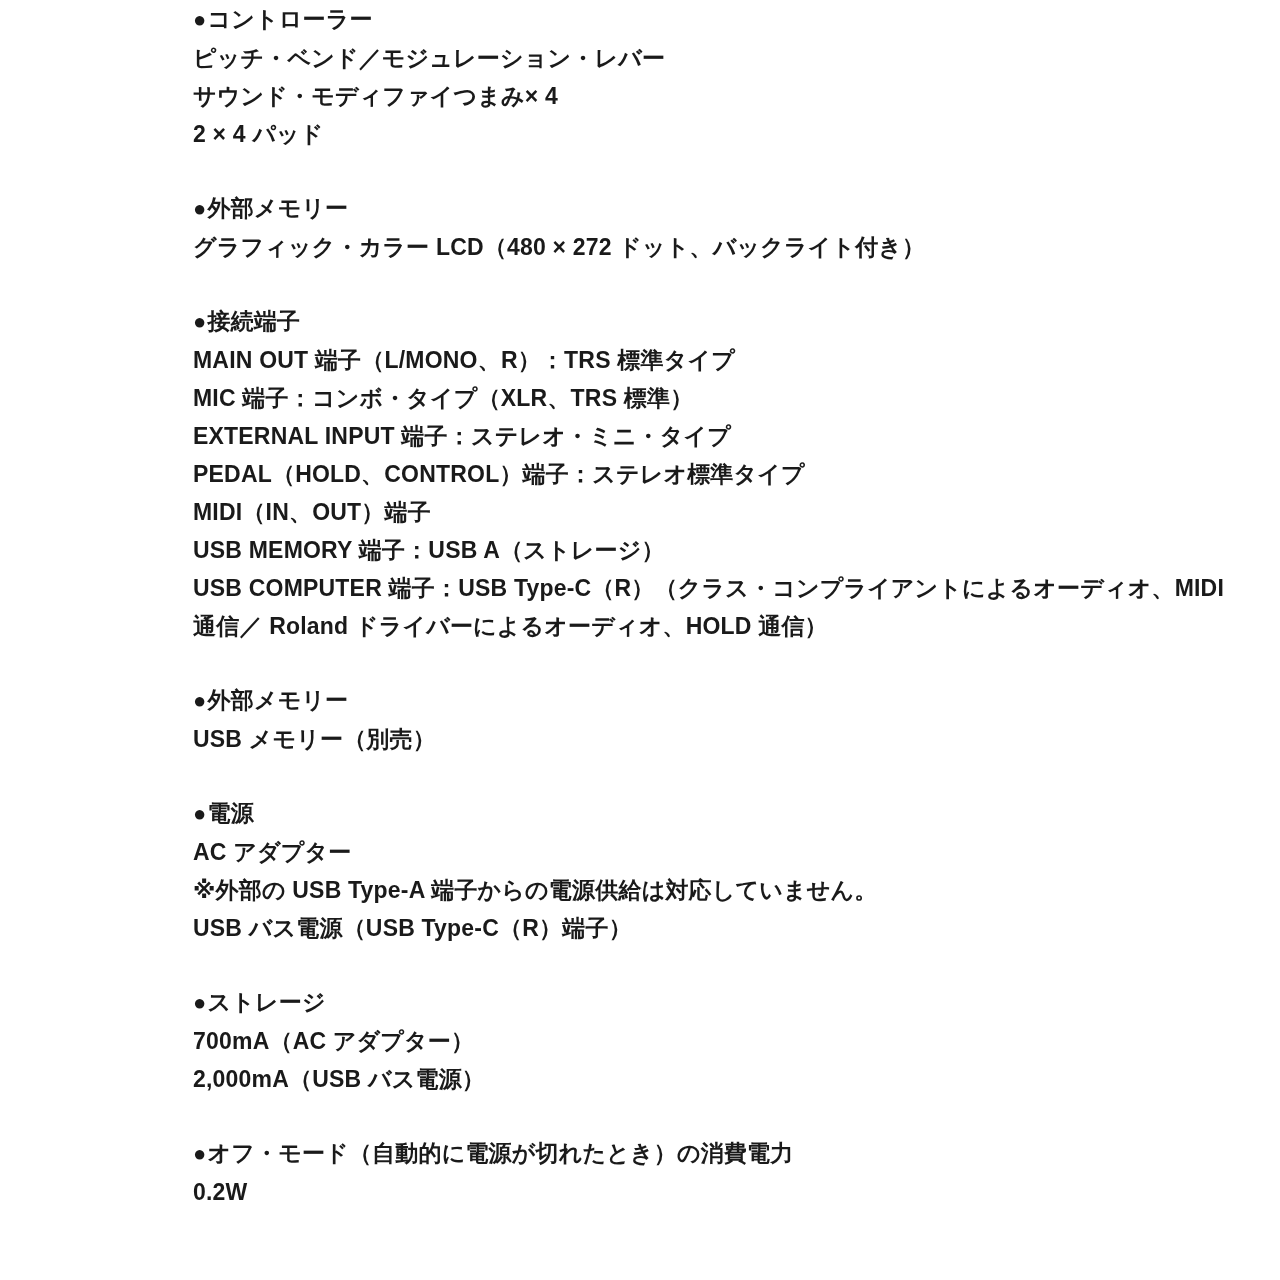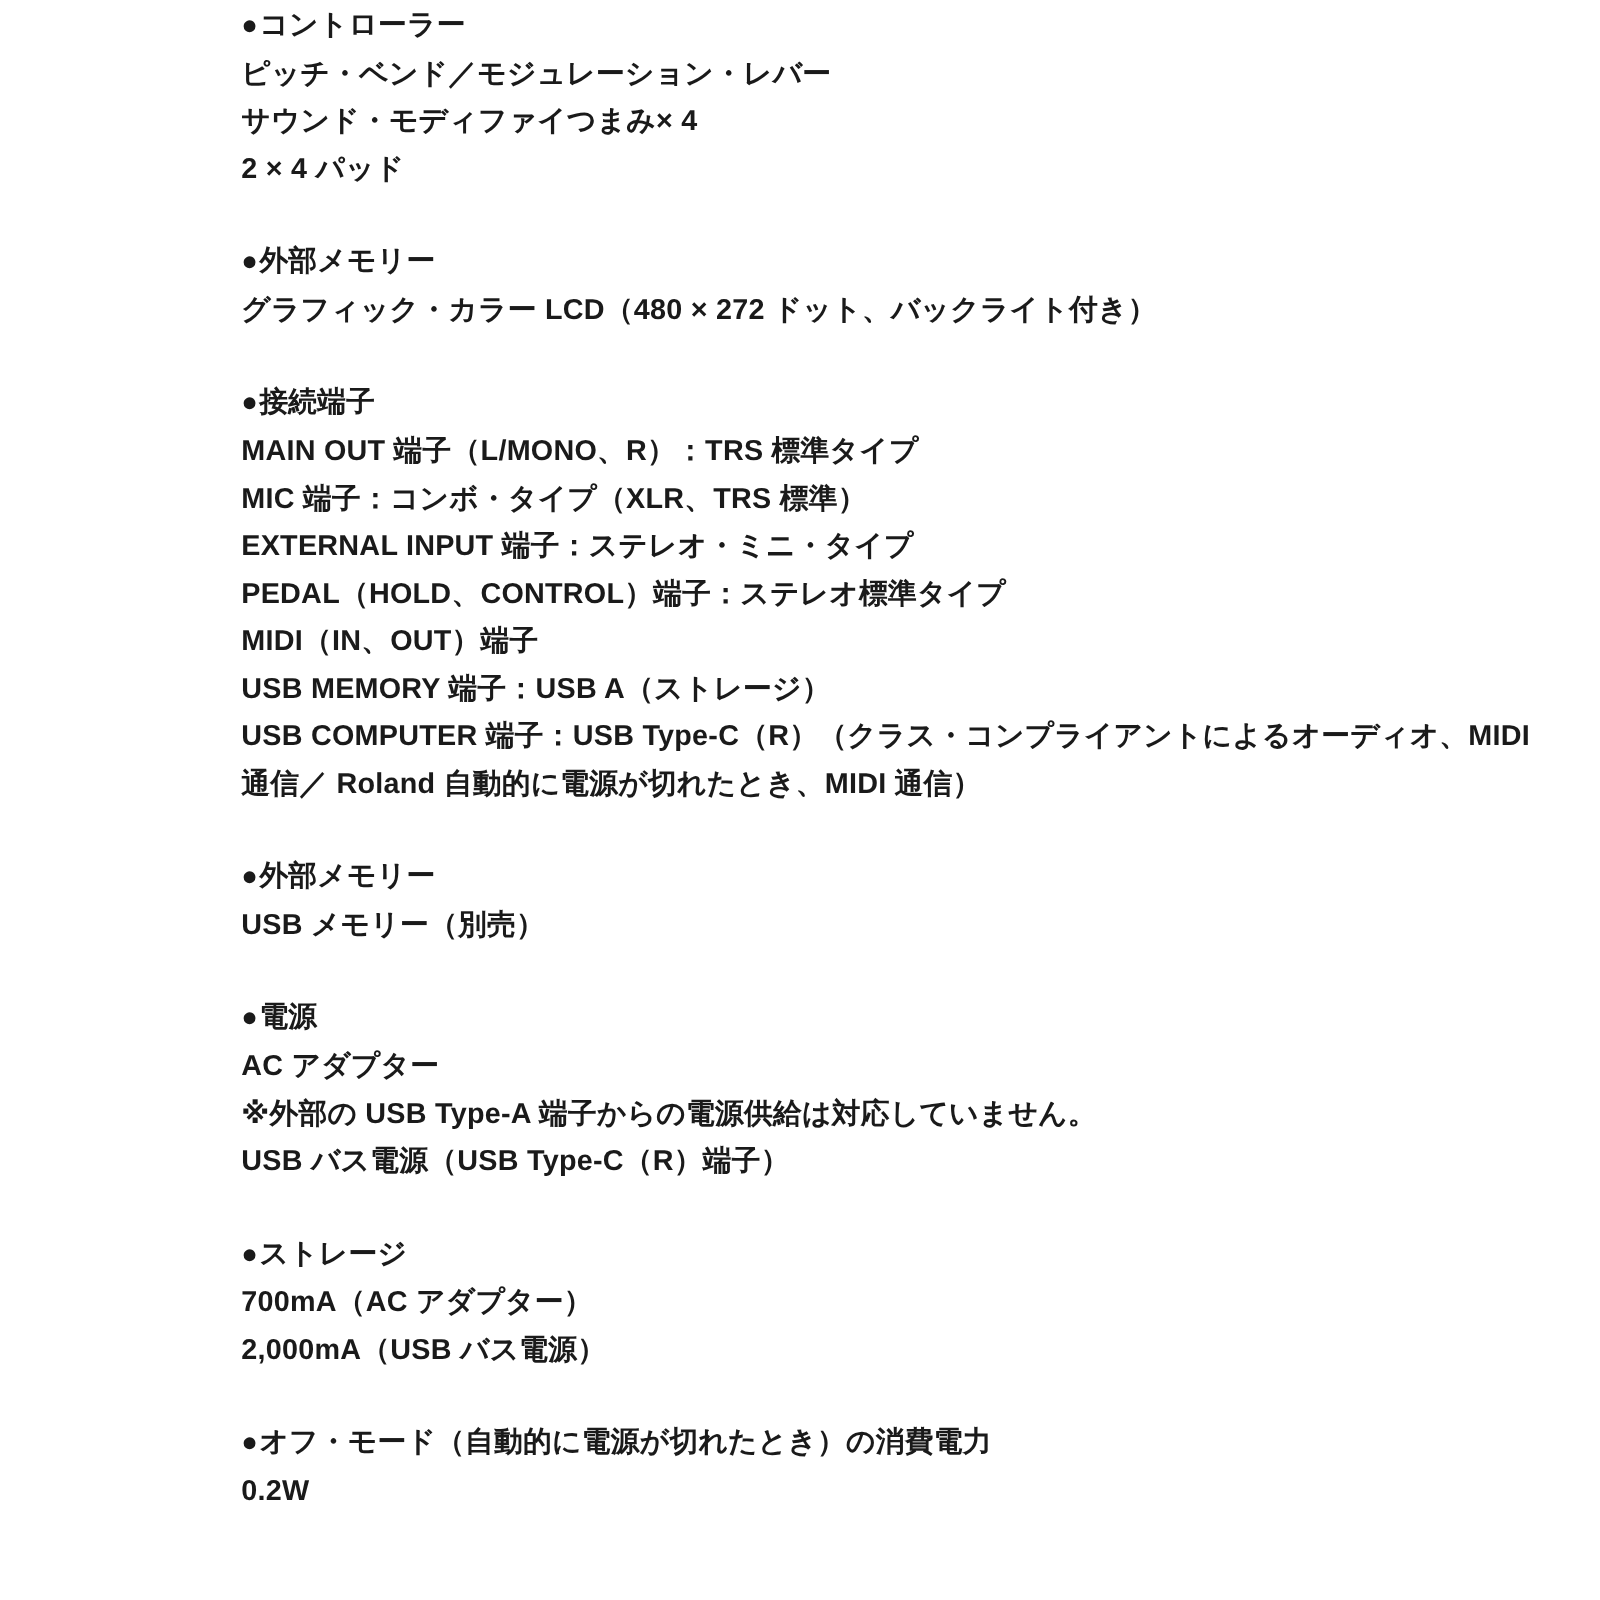--- a/index.html
+++ b/index.html
@@ -55,21 +55,21 @@
 
   <section class="sec">
     <p class="line heading"><span class="bullet">●</span><span>接続端子</span></p>
     <p class="line">MAIN OUT 端子（L/MONO、R）：TRS 標準タイプ</p>
     <p class="line">MIC 端子：コンボ・タイプ（XLR、TRS 標準）</p>
     <p class="line">EXTERNAL INPUT 端子：ステレオ・ミニ・タイプ</p>
     <p class="line">PEDAL（HOLD、CONTROL）端子：ステレオ標準タイプ</p>
     <p class="line">MIDI（IN、OUT）端子</p>
     <p class="line">USB MEMORY 端子：USB A（ストレージ）</p>
     <p class="line">USB COMPUTER 端子：USB Type-C（R）（クラス・コンプライアントによるオーディオ、MIDI</p>
-    <p class="line">通信／ Roland 自動的に電源が切れたとき、MIDI 通信）</p>
+    <p class="line">通信／ Roland ドライバーによるオーディオ、HOLD 通信）</p>
   </section>
 
   <section class="sec">
     <p class="line heading"><span class="bullet">●</span><span>外部メモリー</span></p>
     <p class="line">USB メモリー（別売）</p>
   </section>
 
   <section class="sec">
     <p class="line heading"><span class="bullet">●</span><span>電源</span></p>
     <p class="line">AC アダプター</p>

